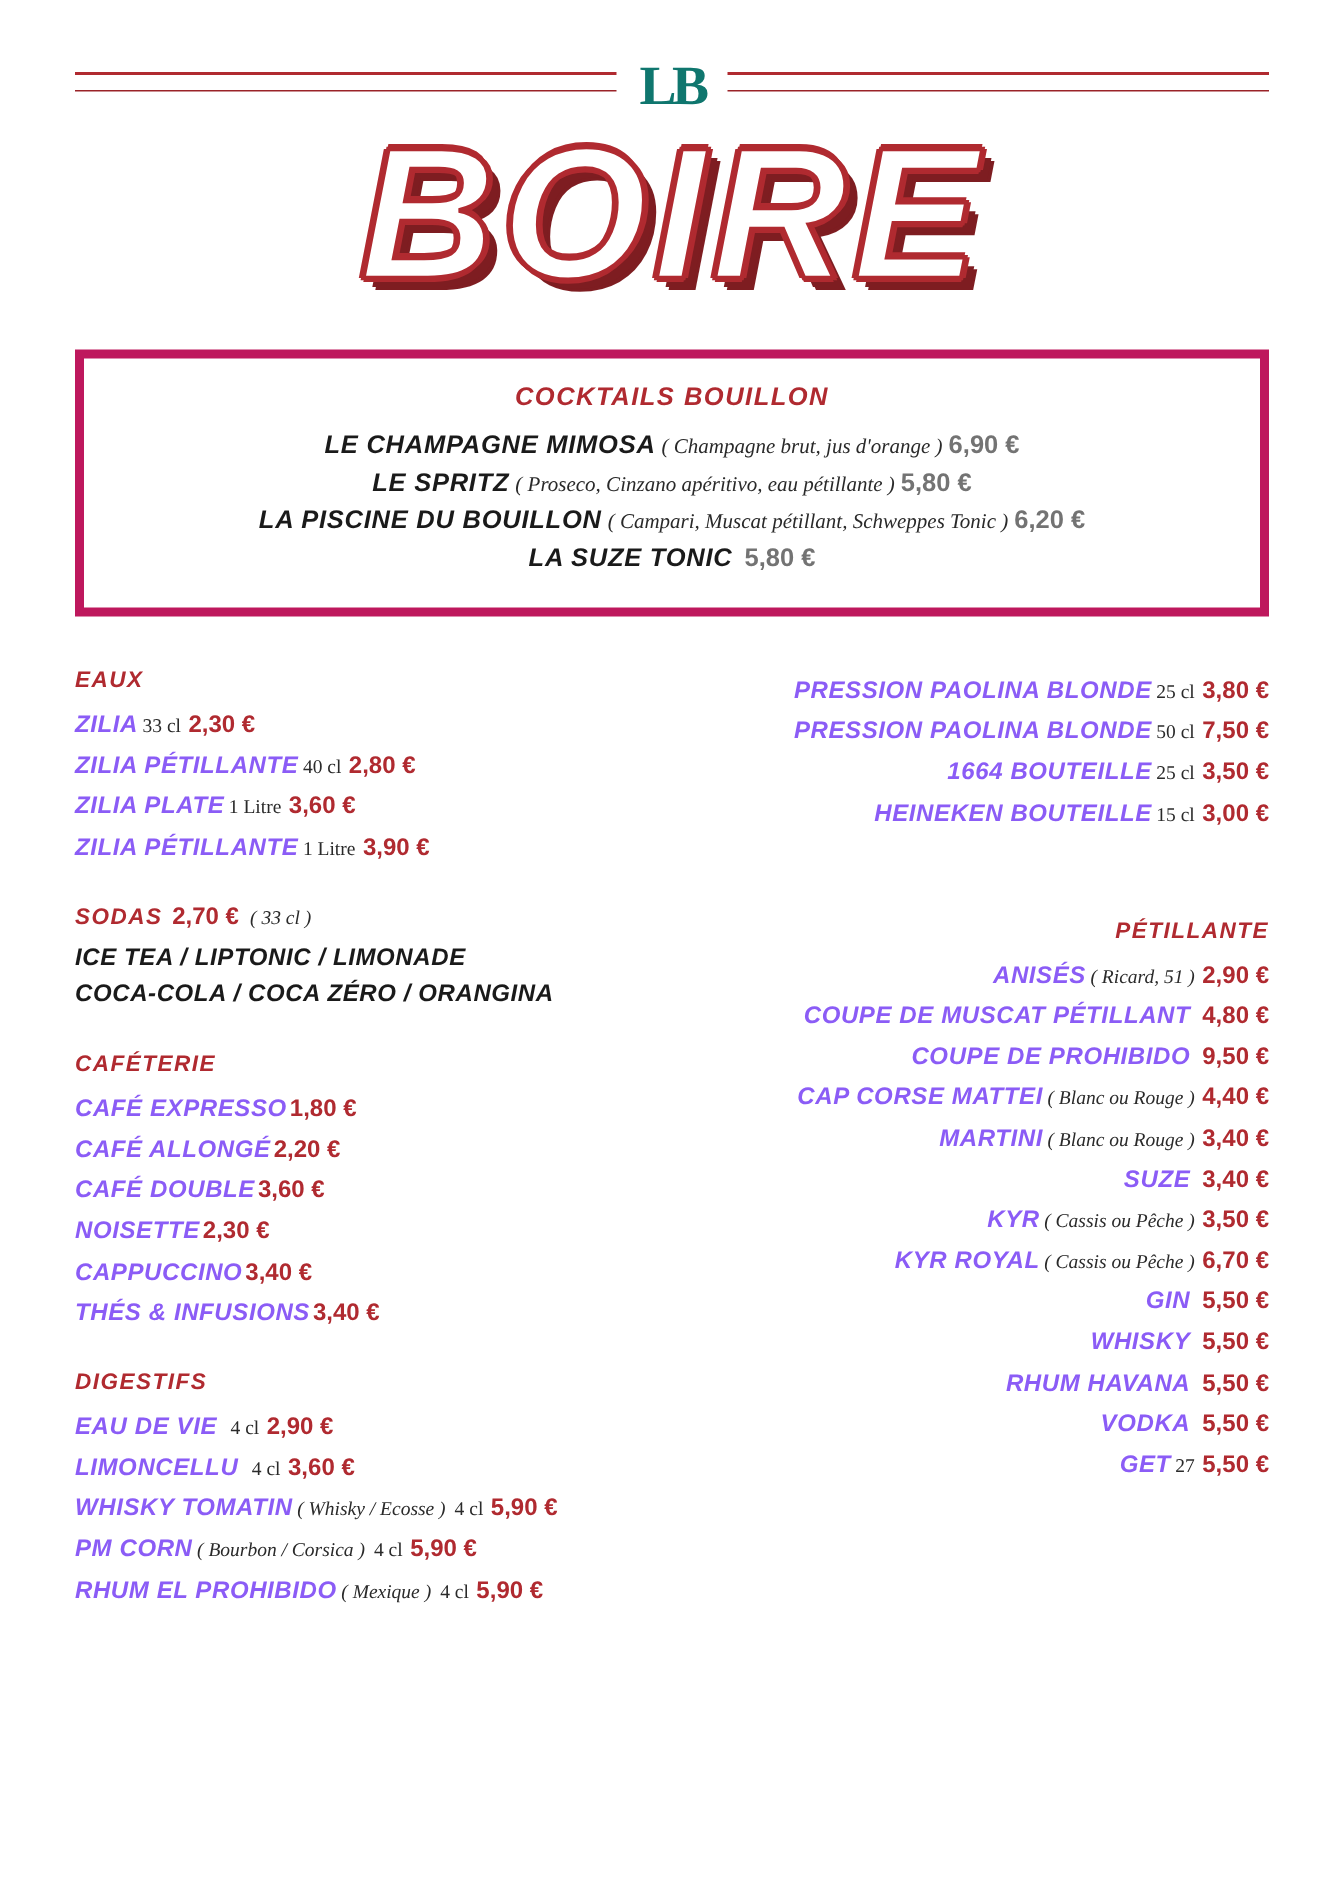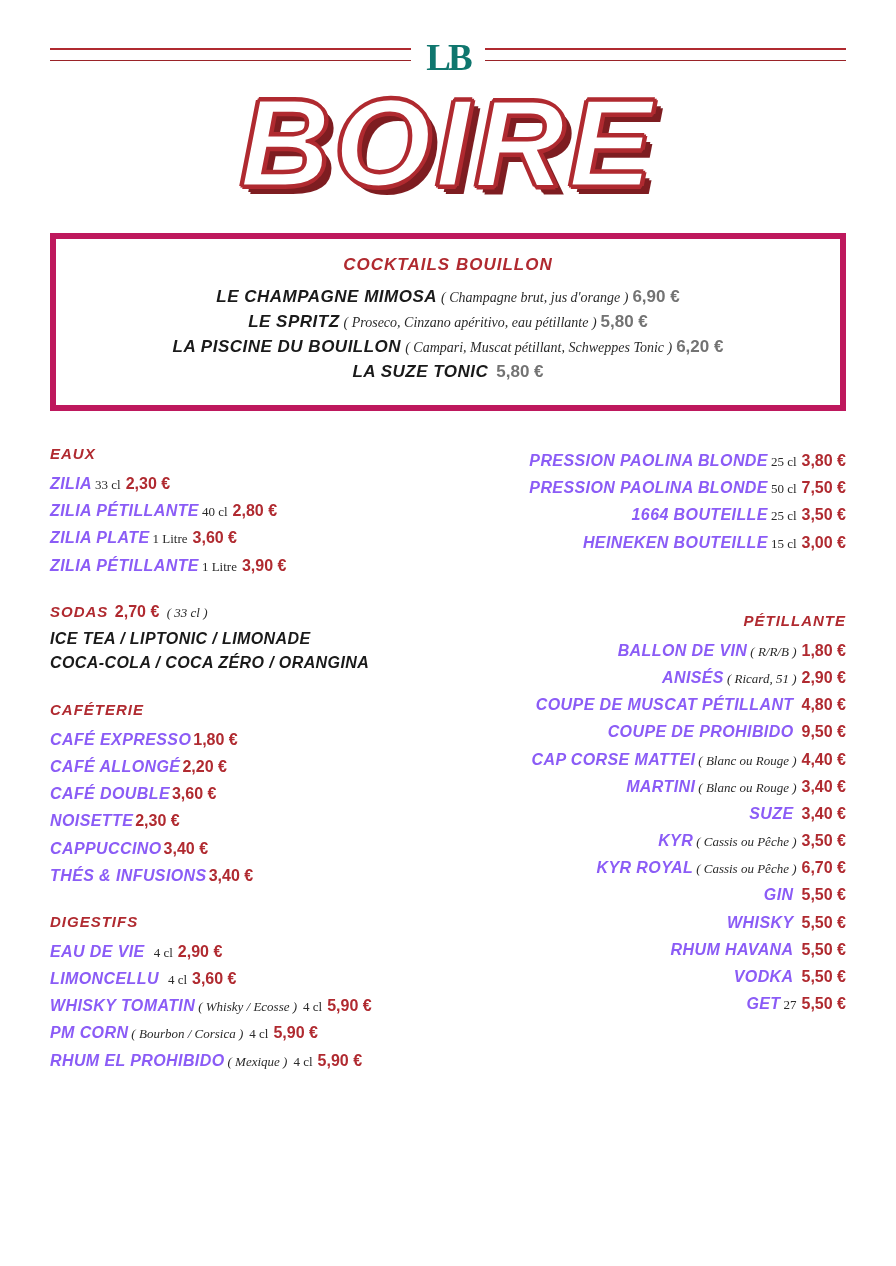--- a/index.html
+++ b/index.html
@@ -299,23 +299,20 @@
           <span class="i-name">1664 BOUTEILLE</span><span class="i-vol">25 cl</span><span class="i-price">3,50 €</span>
         </div>
         <div class="item right">
           <span class="i-name">HEINEKEN BOUTEILLE</span><span class="i-vol">15 cl</span><span class="i-price">3,00 €</span>
         </div>
       </div>
 
       <div class="section" style="margin-top:58px;">
         <div class="sec-title right">PÉTILLANTE</div>
         <div class="item right">
-          <span class="i-name">BALLON DE VIN</span><span class="i-desc">( R/R/B )</span><span class="i-price">1,80 €</span>
-        </div>
-        <div class="item right">
           <span class="i-name">ANISÉS</span><span class="i-desc">( Ricard, 51 )</span><span class="i-price">2,90 €</span>
         </div>
         <div class="item right">
           <span class="i-name">COUPE DE MUSCAT PÉTILLANT</span><span class="i-desc"></span><span class="i-price">4,80 €</span>
         </div>
         <div class="item right">
           <span class="i-name">COUPE DE PROHIBIDO</span><span class="i-desc"></span><span class="i-price">9,50 €</span>
         </div>
         <div class="item right">
           <span class="i-name">CAP CORSE MATTEI</span><span class="i-desc">( Blanc ou Rouge )</span><span class="i-price">4,40 €</span>

